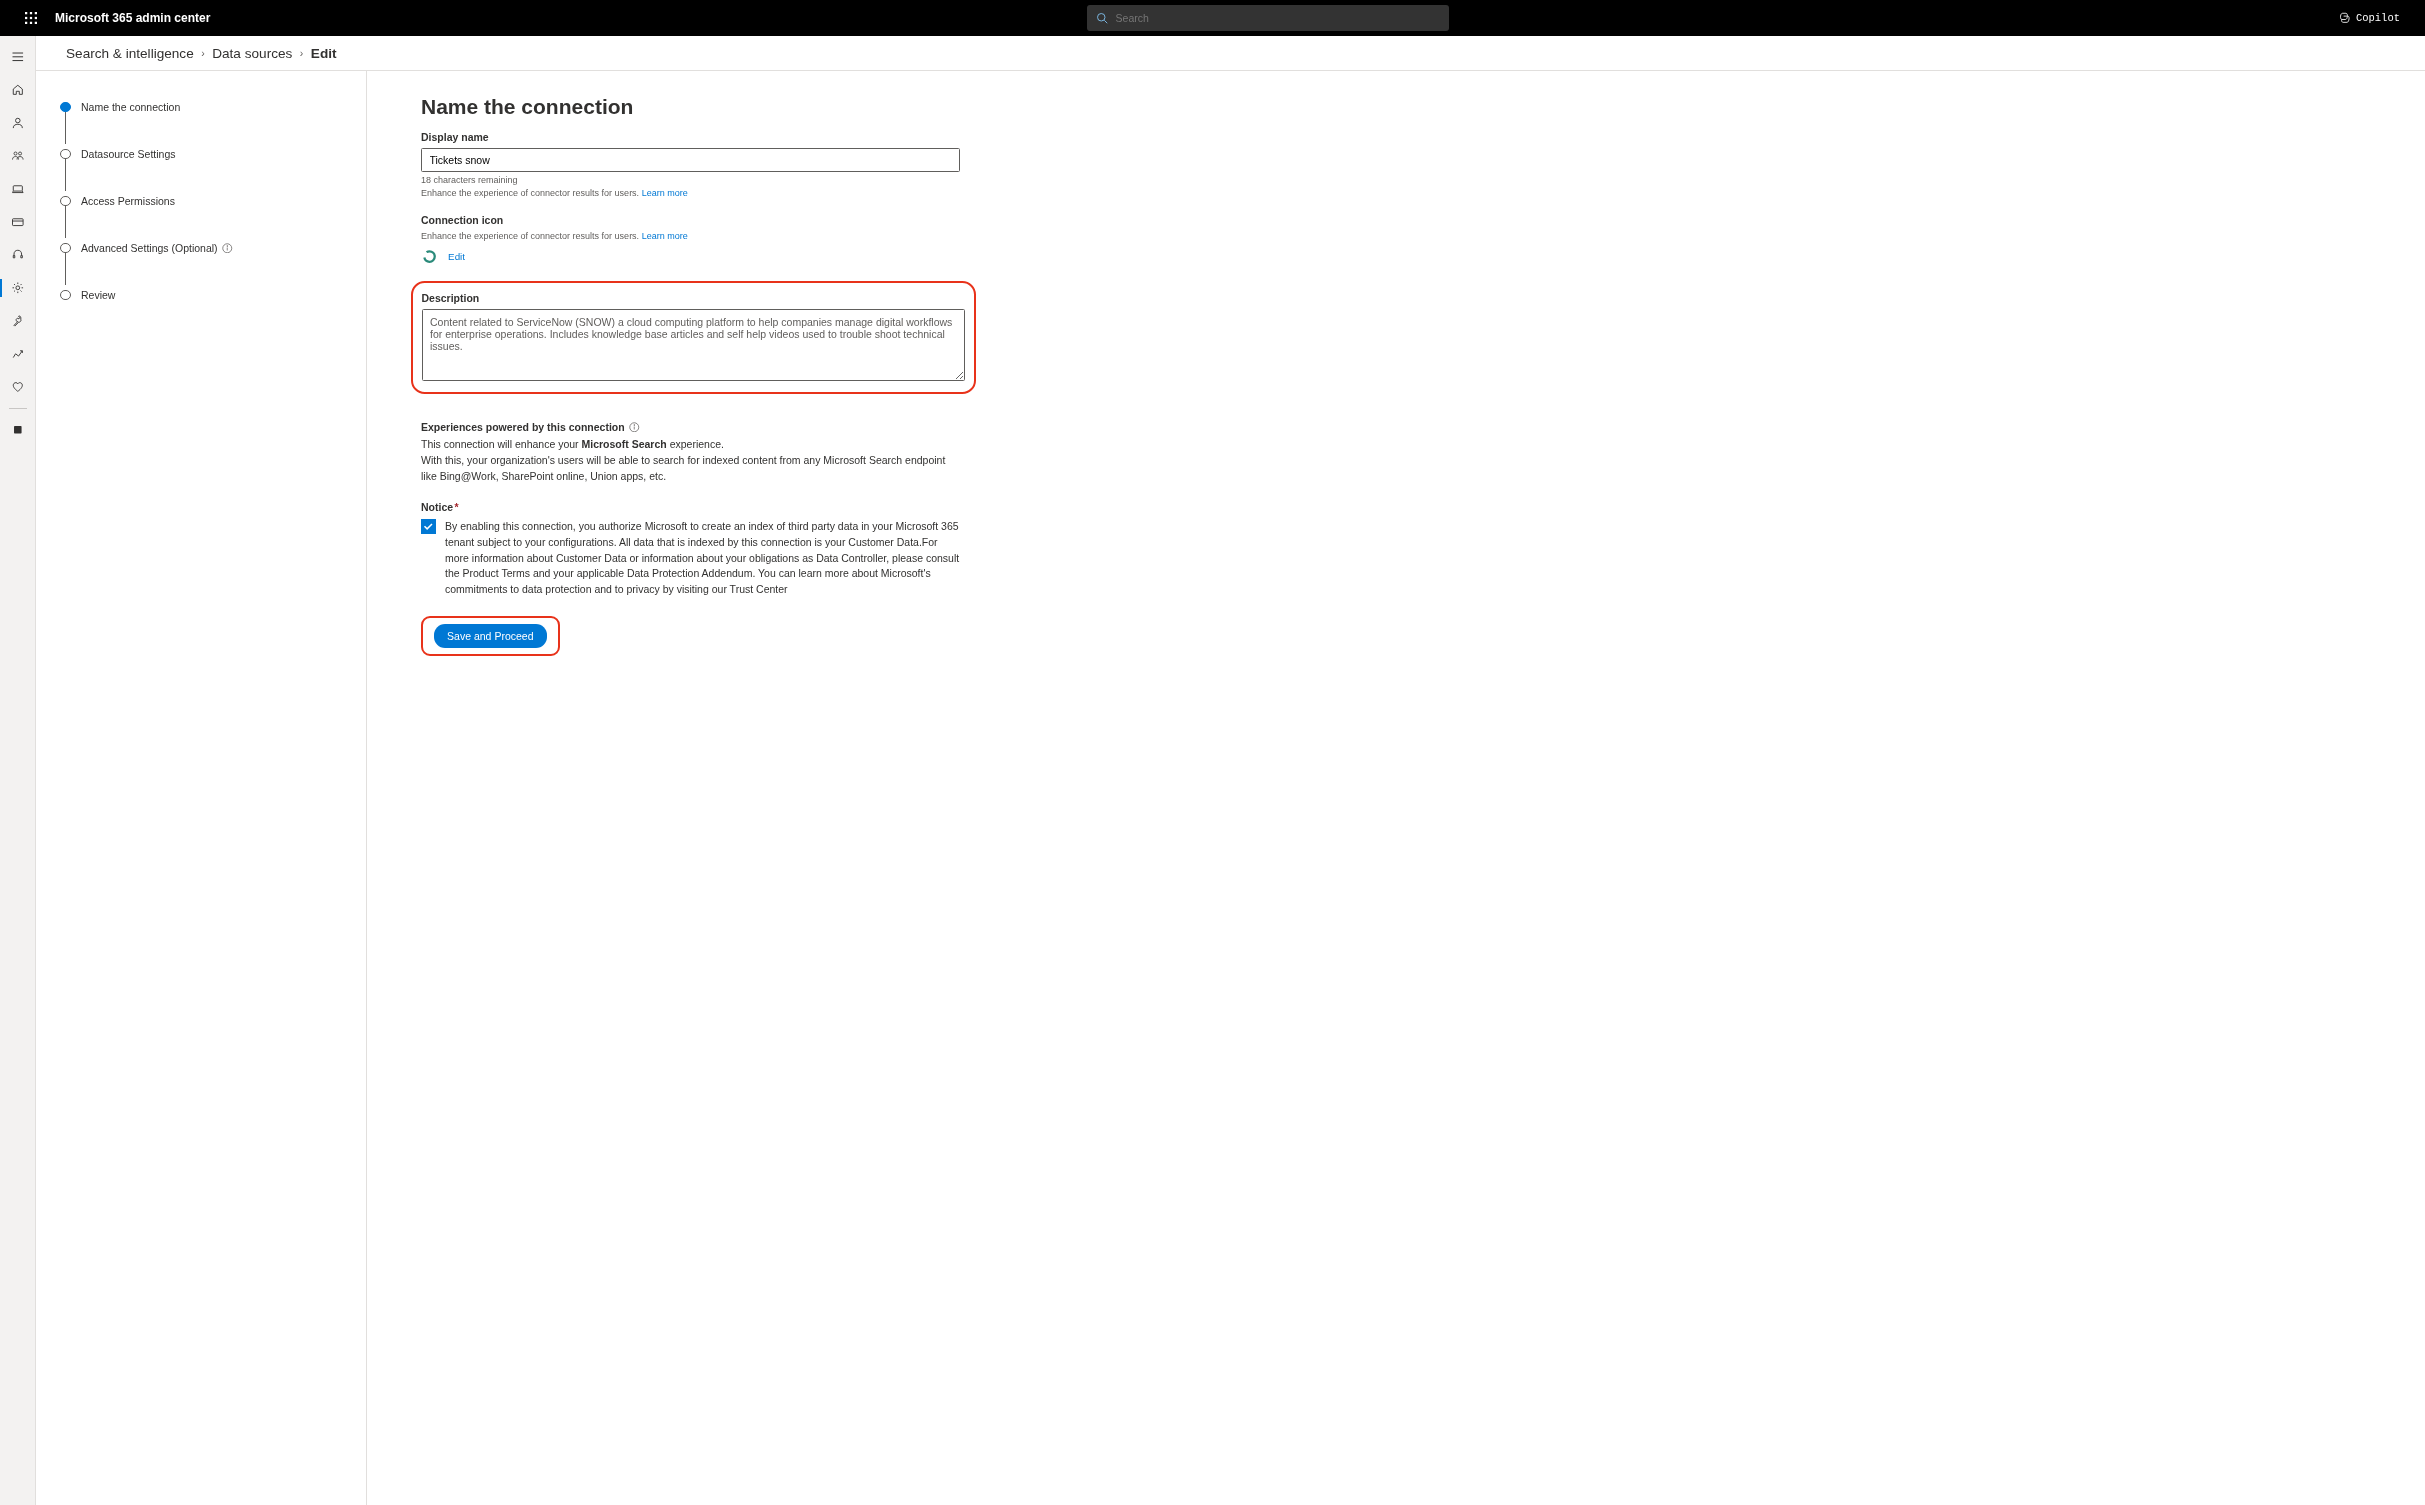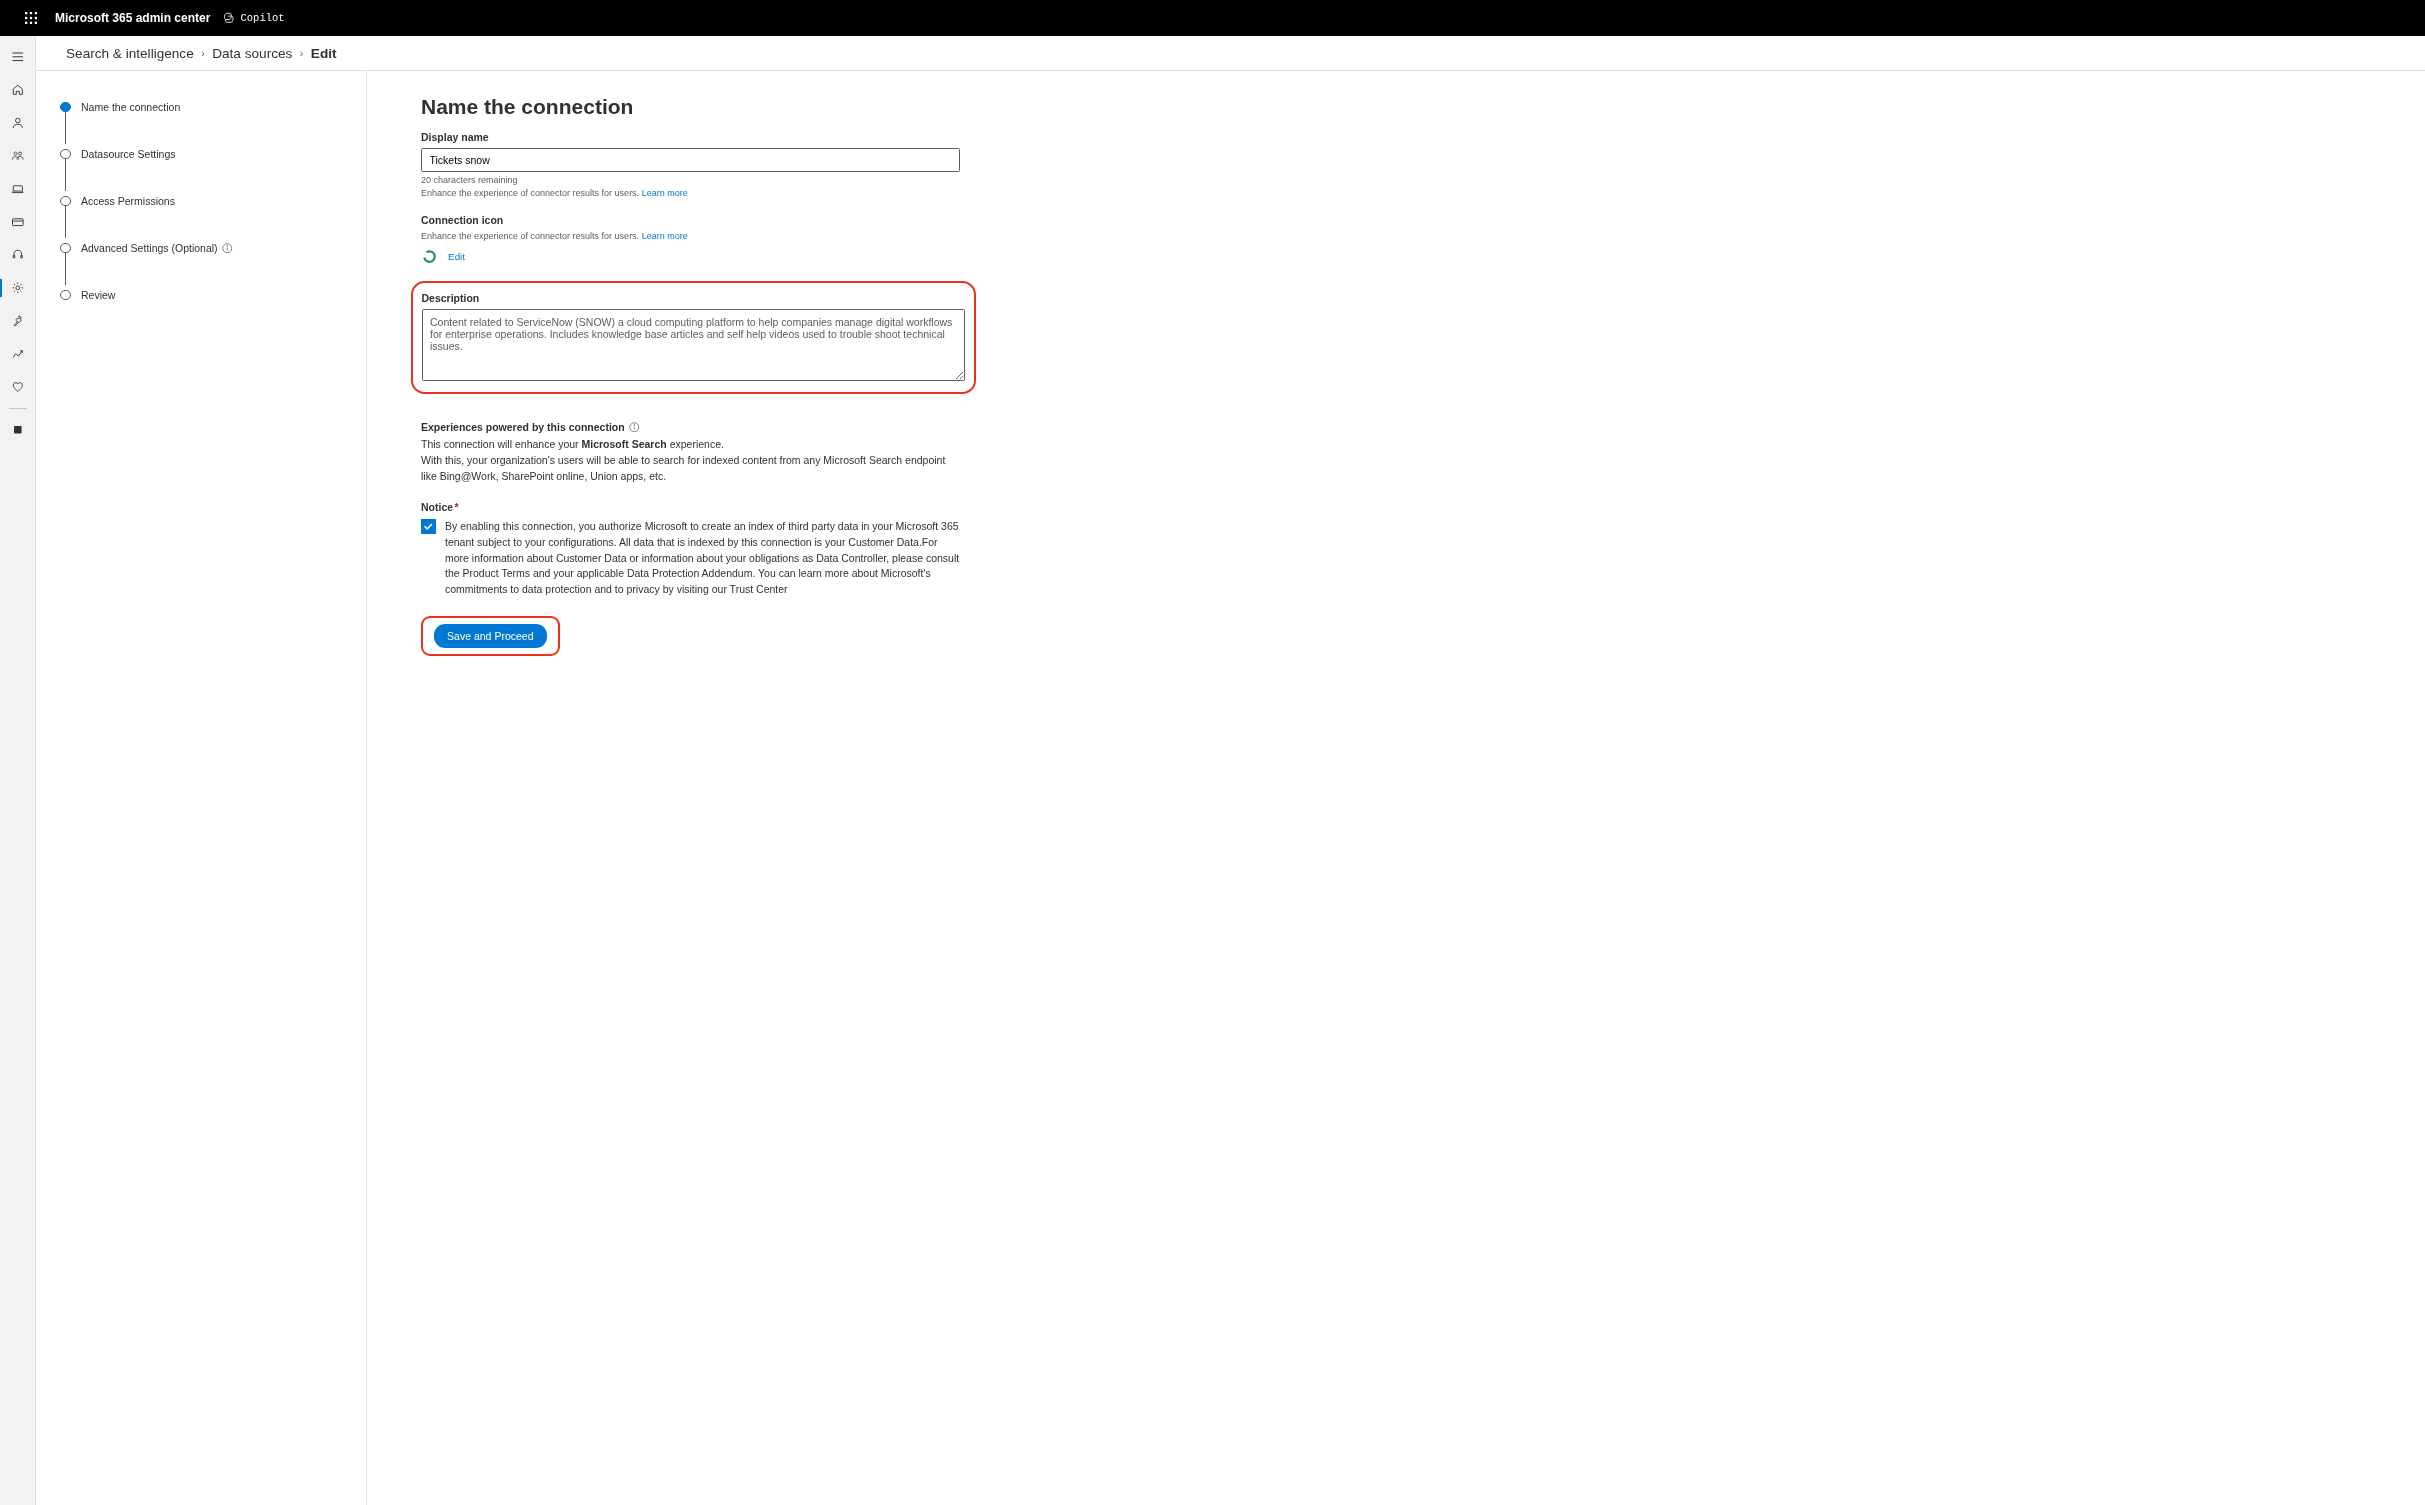--- a/index.html
+++ b/index.html
@@ -323,20 +323,29 @@
         <rect x="13" y="0" width="3" height="3"></rect>
         <rect x="0" y="6.5" width="3" height="3"></rect>
         <rect x="6.5" y="6.5" width="3" height="3"></rect>
         <rect x="13" y="6.5" width="3" height="3"></rect>
         <rect x="0" y="13" width="3" height="3"></rect>
         <rect x="6.5" y="13" width="3" height="3"></rect>
         <rect x="13" y="13" width="3" height="3"></rect>
       </svg>
   </div>
   <div class="app-title">Microsoft 365 admin center</div>
+  <div class="search-container">
+    <div class="search-box">
+      <svg viewBox="0 0 16 16" fill="none" stroke="#7bb6e0" stroke-width="1.3">
+          <circle cx="7" cy="7" r="5"></circle>
+          <line x1="11" y1="11" x2="15" y2="15"></line>
+        </svg>
+      <input type="text" placeholder="Search" style="">
+    </div>
+  </div>
   <div class="copilot-btn">
     <svg viewBox="0 0 24 24" fill="none" stroke="#fff" stroke-width="1.5">
         <path d="M8 4 C6 4 5 6 4.5 9 C4 12 5 15 7 15 L13 15 C15 15 16 13 16.5 10 C17 7 16 4 14 4 Z M10 9 L17 9 C19 9 20 11 19.5 14 C19 17 18 20 16 20 L9 20 C7 20 6 18 6.5 15"></path>
       </svg>
     <span>Copilot</span>
   </div>
 </div>
 
 <div class="main-layout">
 
@@ -459,21 +468,21 @@
         </div>
       </div>
 
       <div class="form-panel">
         <h1 class="form-title">Name the connection</h1>
 
 
         <div class="form-group">
           <label class="form-label">Display name</label>
           <input class="form-input" type="text" value="Tickets snow" style="">
-          <div class="helper-text">20 characters remaining</div>
+          <div class="helper-text">18 characters remaining</div>
           <div class="helper-text"><span>Enhance the experience of connector results for users. </span><span class="link">Learn more</span></div>
         </div>
 
         <div class="form-group">
           <label class="form-label">Connection icon</label>
           <div class="helper-text"><span>Enhance the experience of connector results for users. </span><span class="link">Learn more</span></div>
           <div class="icon-edit-row">
             <span class="conn-icon-circle">
                 <svg viewBox="0 0 20 20" fill="none">
                   <circle cx="10" cy="10" r="7" stroke="#2a8a7a" stroke-width="3" stroke-dasharray="20 8"></circle>

